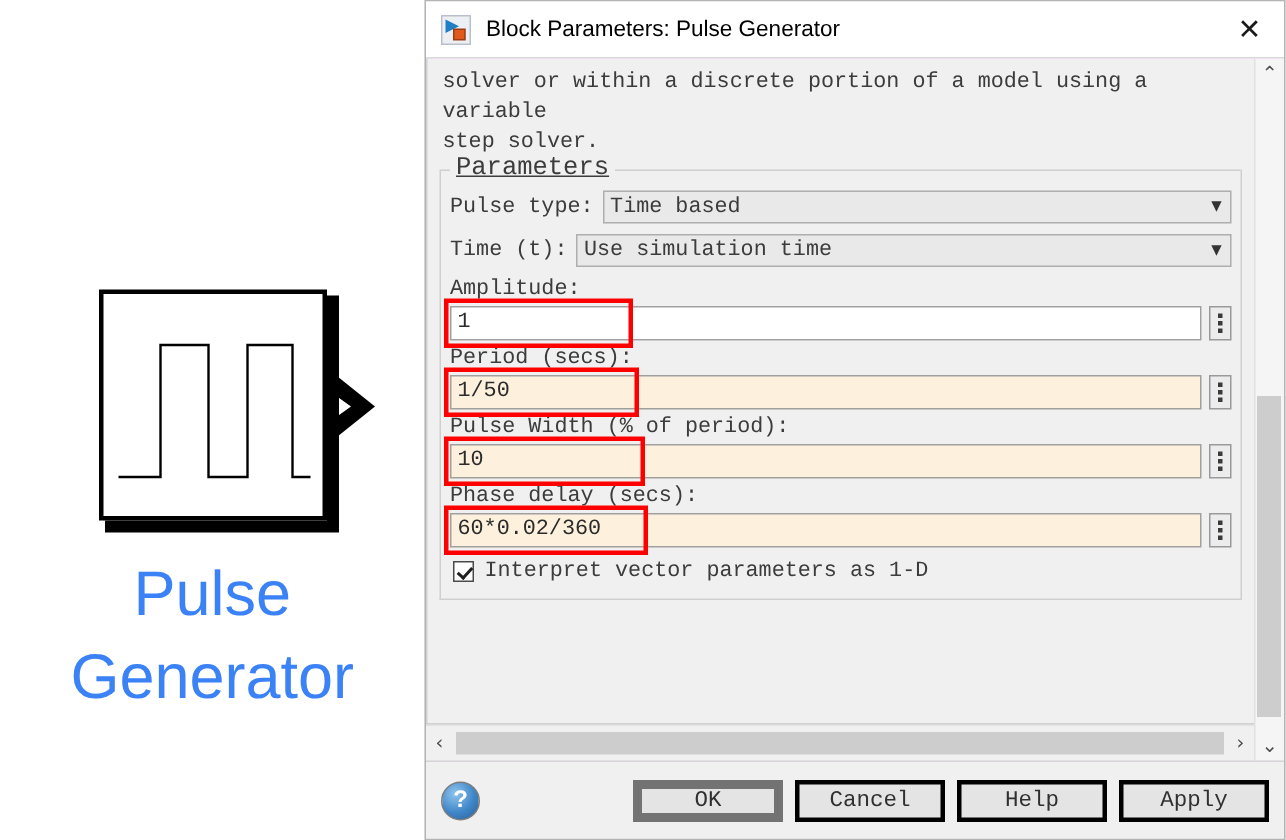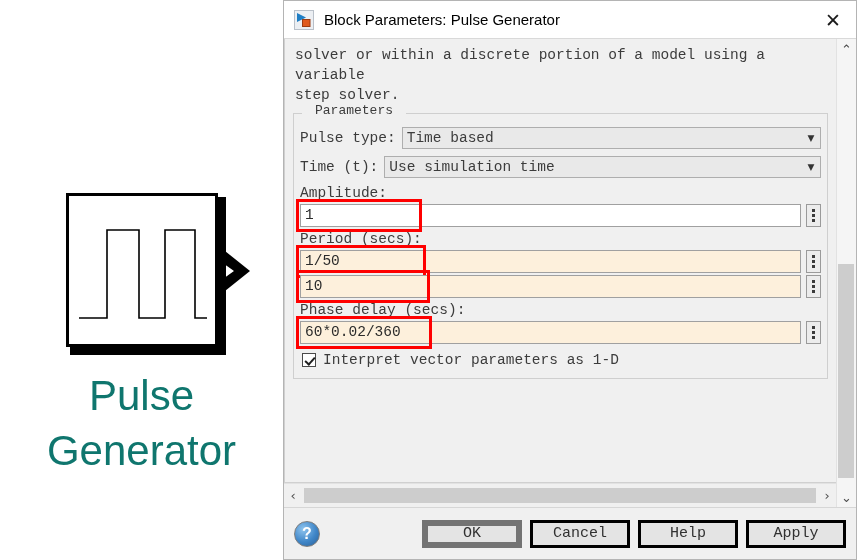--- a/index.html
+++ b/index.html
@@ -49,21 +49,21 @@
     position: absolute;
     left: 154px; top: 52px;
   }
   #block-label {
     position: absolute;
     left: 0; top: 368px;
     width: 283px;
     text-align: center;
     font-size: 42px;
     line-height: 55px;
-    color: #0f766e;
+    color: #3b82f6;
     font-family: "Liberation Sans", sans-serif;
     white-space: pre-line;
   }
 
   
   #dialog {
     position: absolute;
     left: 283px; top: 0;
     width: 574px; height: 560px;
     background: #f0f0f0;
@@ -160,25 +160,26 @@
     border-top: 1px solid #cfcfcf;
   }
   #group-top-right {
     position: absolute;
     right: 0; top: 0;
     left: 112px;
     border-top: 1px solid #cfcfcf;
   }
   #group-legend {
     position: absolute;
-    left: 17px; top: -10px;
-    font-size: 13px;
+    left: 6px; top: -10px;
+    font-size: 17px;
     color: #3c3c3c;
     background: #f0f0f0;
     padding: 0 4px;
+    text-decoration: underline;
   }
   #group-inner {
     padding-top: 14px;
   }
 
   .row-inline {
     display: flex;
     align-items: center;
     margin-bottom: 7px;
   }
@@ -482,20 +483,21 @@
             <div class="field-row">
               <div class="txt mono modified">1/50</div>
               <div class="dots-btn">
                   <i></i>
                   <i></i>
                   <i></i>
                 </div>
               <div class="hl-box" style="left:-4px; top:-5px; width:130px; height:33px;"></div>
             </div>
 
+            <div class="field-label mono">Pulse Width (% of period):</div>
             <div class="field-row">
               <div class="txt mono modified">10</div>
               <div class="dots-btn">
                   <i></i>
                   <i></i>
                   <i></i>
                 </div>
               <div class="hl-box" style="left:-4px; top:-5px; width:134px; height:33px;"></div>
             </div>
 

